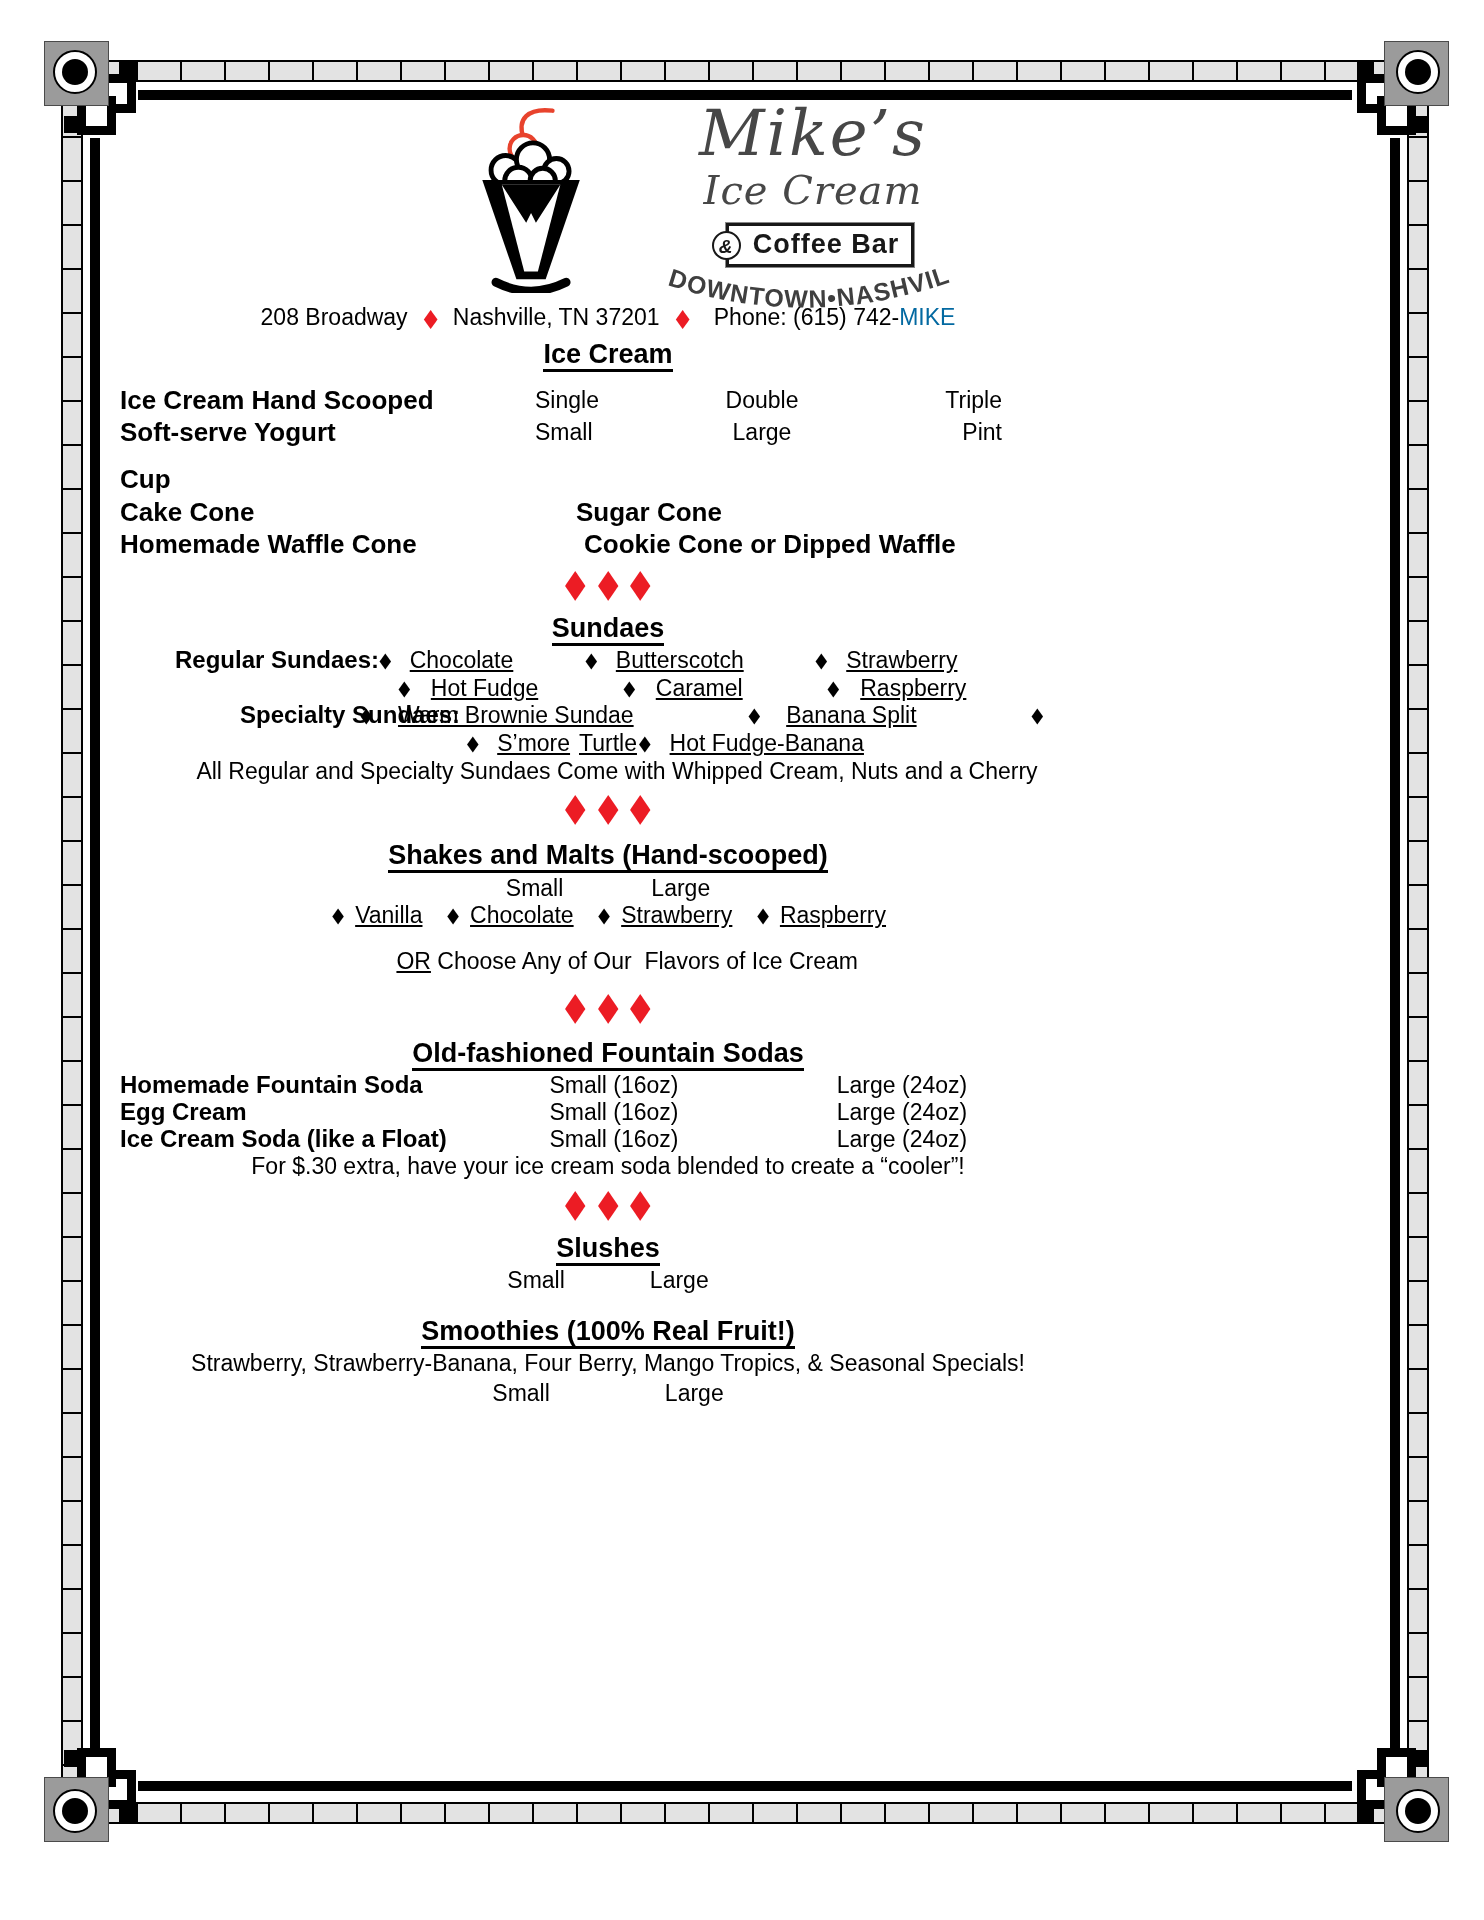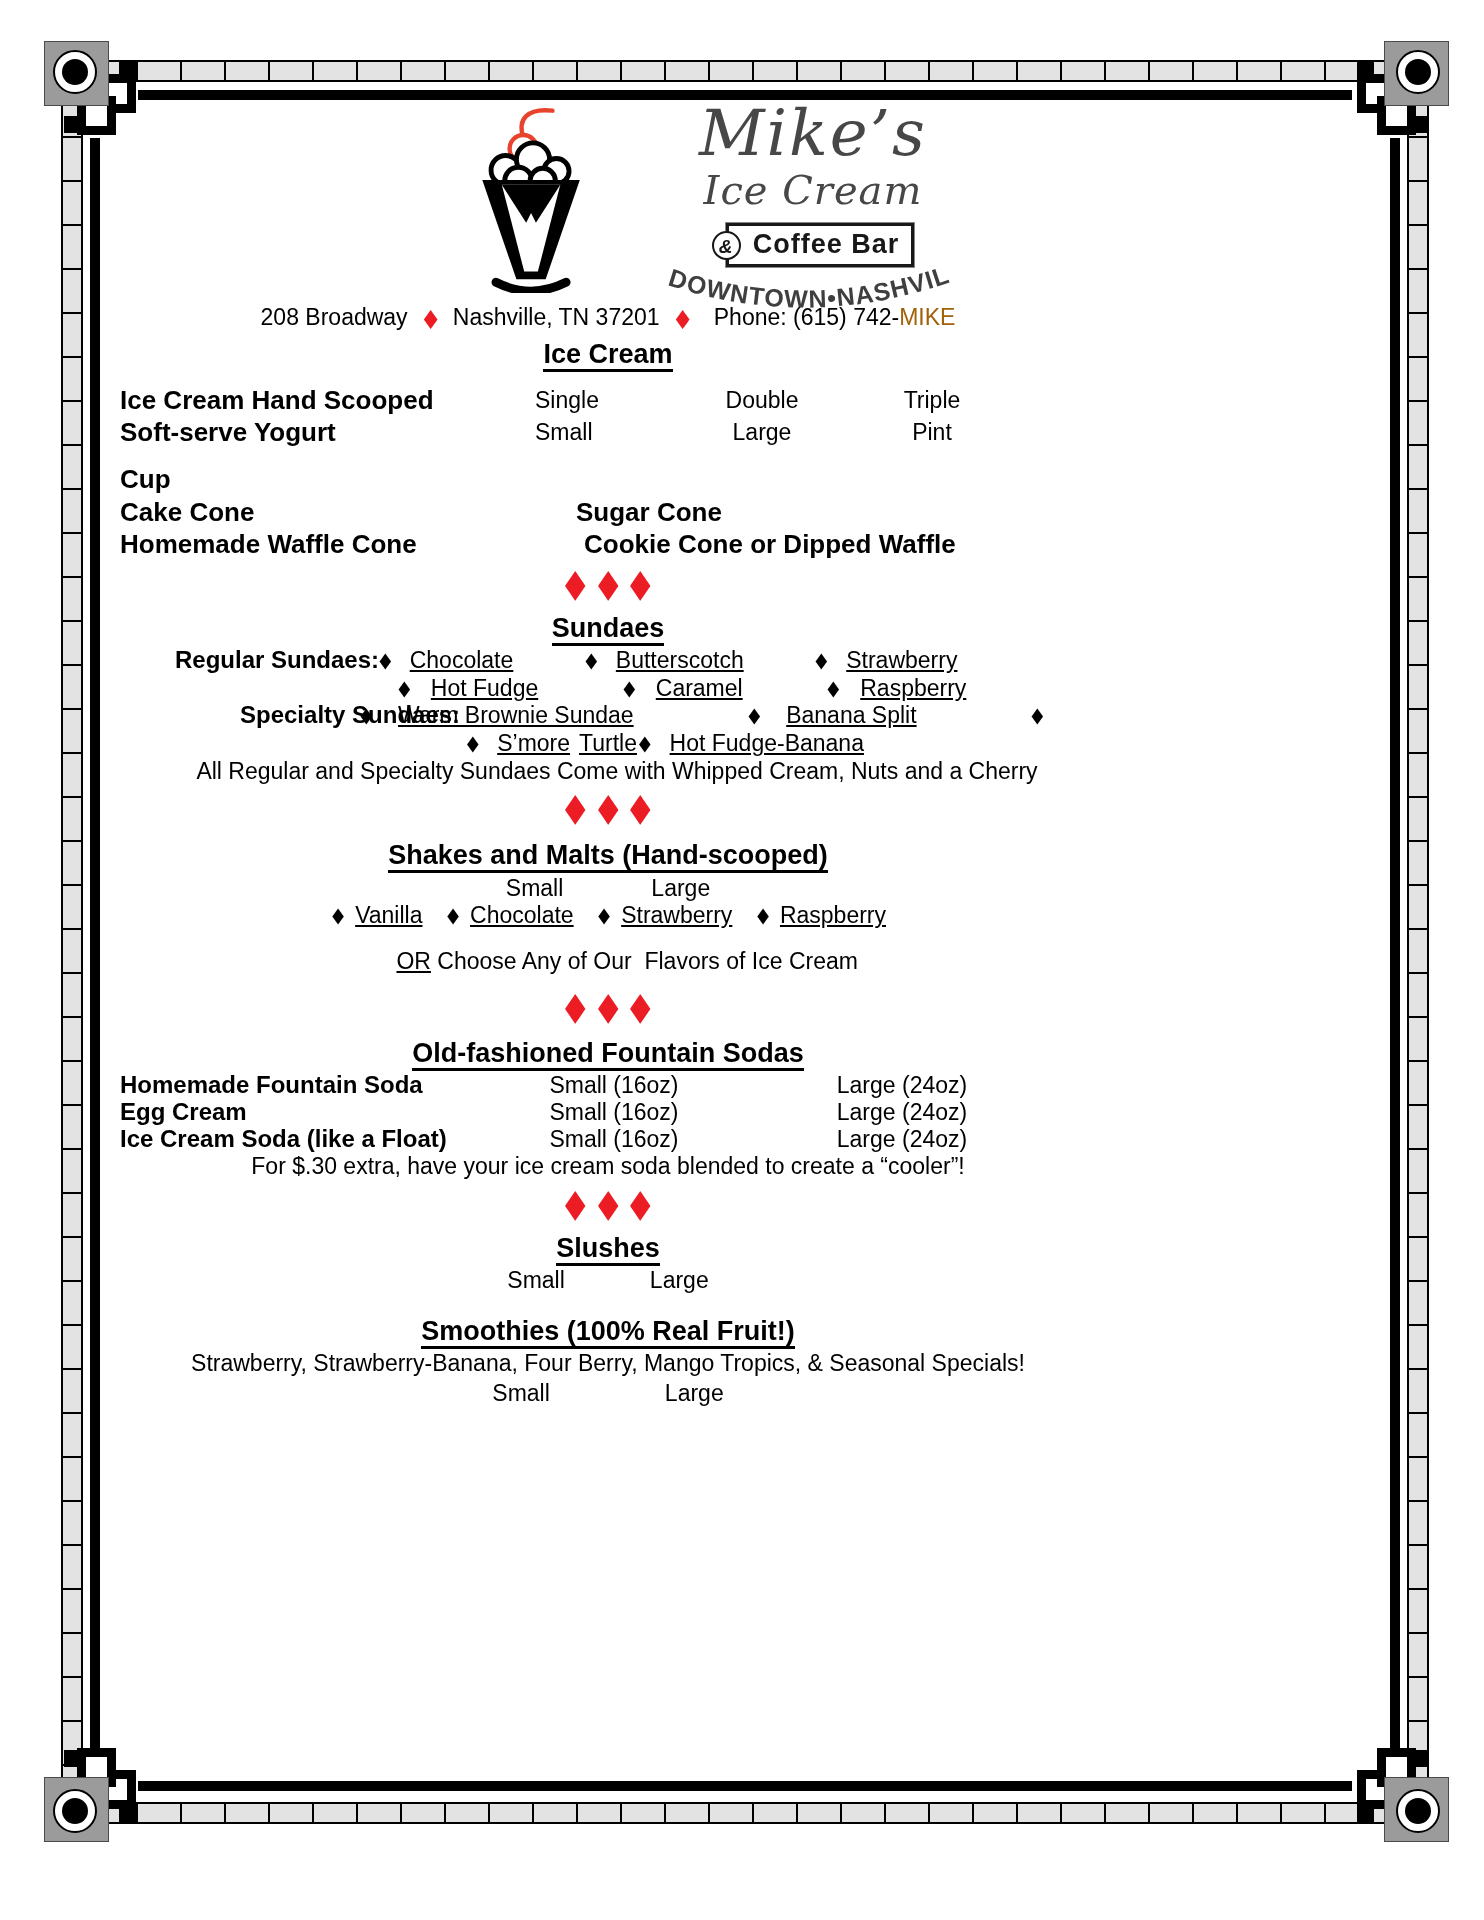--- a/index.html
+++ b/index.html
@@ -40,36 +40,36 @@
   .line { position:absolute; width:100%; line-height:28px; }
   .center { text-align:center; }
 
   .h { font-weight:bold; font-size:27px; }
   .h .u { display:inline-block; border-bottom:3px solid #000; padding-bottom:1px; }
 
   .name { position:absolute; left:2px; font-weight:bold; font-size:26px; white-space:nowrap; }
   .name-sm { position:absolute; left:2px; font-weight:bold; font-size:24px; white-space:nowrap; }
   .sz1 { position:absolute; left:417px; width:130px; }
   .sz2 { position:absolute; left:579px; width:130px; text-align:center; }
-  .sz3 { position:absolute; left:744px; width:140px; text-align:center; }
+  .sz3 { position:absolute; left:744px; width:140px; text-align:right; }
   .cone-right { position:absolute; left:458px; font-weight:bold; font-size:26px; white-space:nowrap; }
   .f1 { position:absolute; left:421px; width:150px; text-align:center; }
   .f2 { position:absolute; left:703px; width:162px; text-align:center; }
 
   .d { display:inline-block; transform:scaleX(.72); font-size:21px; vertical-align:1px; }
   .fl .d { margin:0 9px 0 16px; }
   .fl .it { white-space:nowrap;text-decoration:underline; }
 
   .slabel { position:absolute; font-weight:bold; font-size:24px; white-space:nowrap; }
 
   .sep { position:absolute; width:100%; text-align:center; color:#ec1c24; font-size:37px; line-height:34px; letter-spacing:0; }
   .sep .sd { display:inline-block; transform:scale(.72,1.05); margin:0 2px; }
 
   .adia { display:inline-block; transform:scaleX(.72); color:#ec1c24; font-size:25px; margin:0 13px; vertical-align:-1px; }
-  .red { color:#a16207; }
+  .red { color:#0369a1; }
   .address { font-size:23px; }
 
   .pair-gap-88 { display:inline-block; width:88px; }
   .pair-gap-85 { display:inline-block; width:85px; }
   .pair-gap-115 { display:inline-block; width:115px; }
 
   .or-line { white-space:pre-wrap; }
   .or-word { text-decoration:underline; }
 
   

